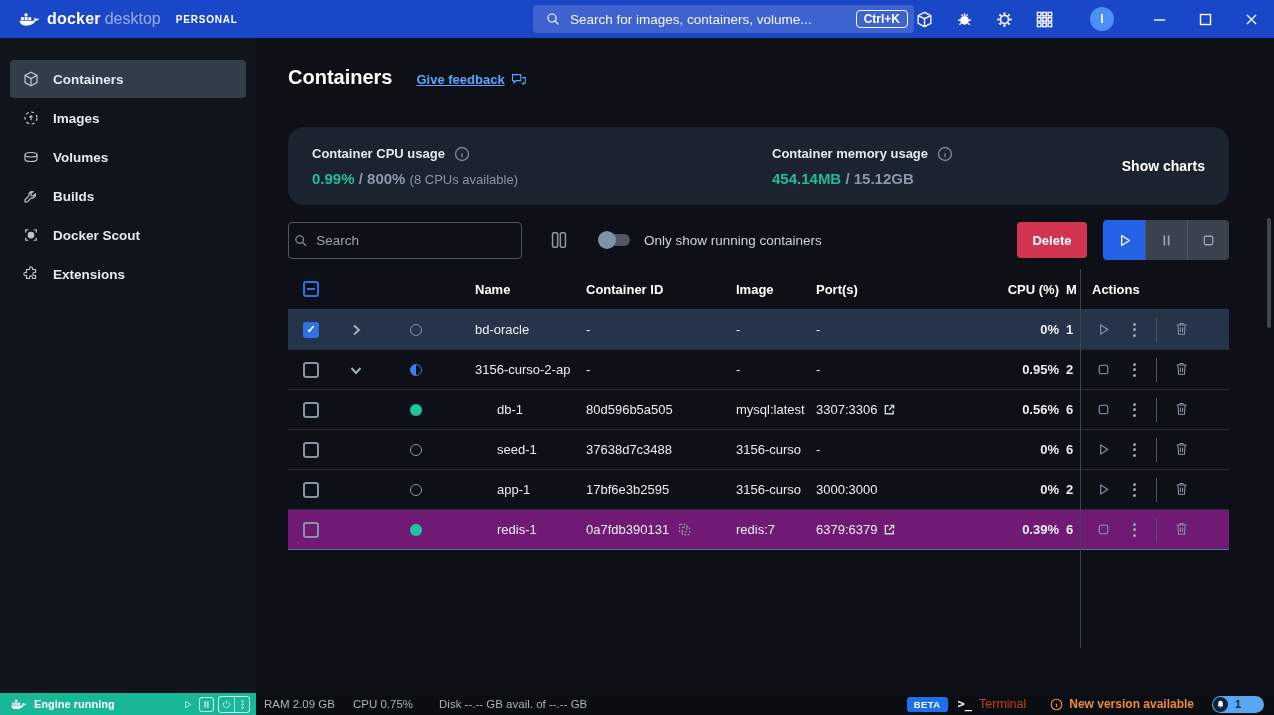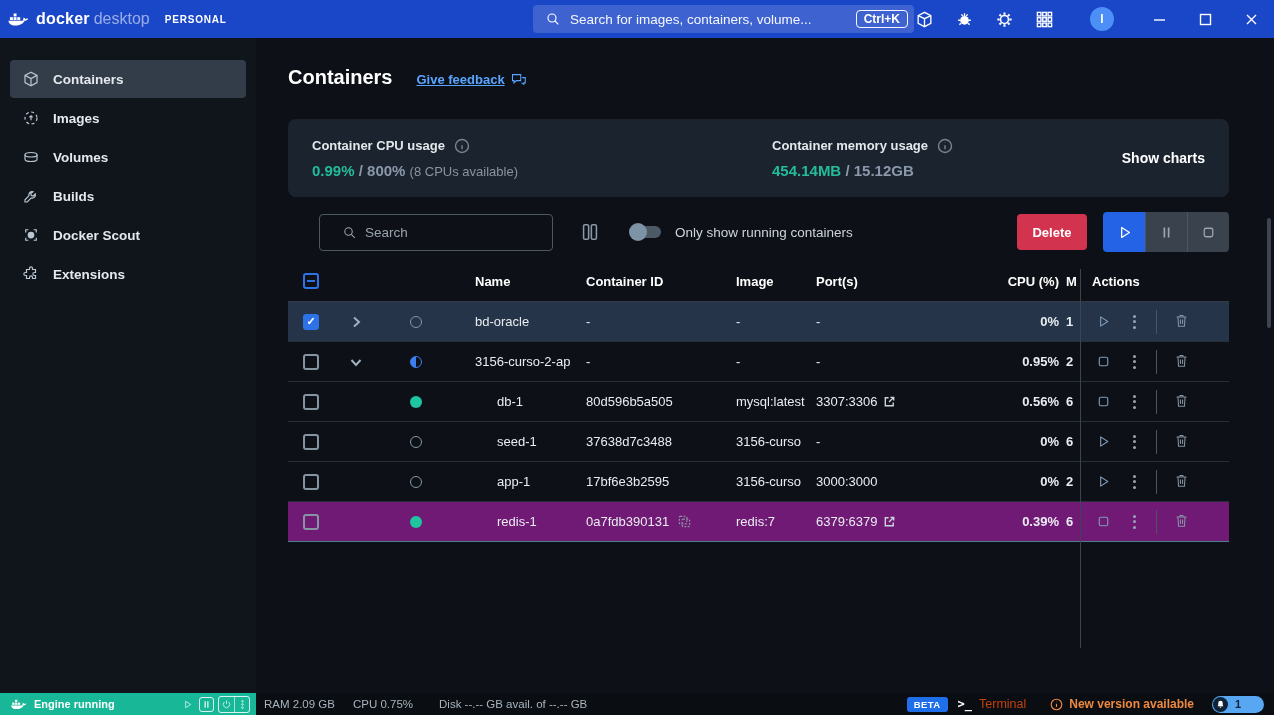--- a/index.html
+++ b/index.html
@@ -3,21 +3,21 @@
 <meta charset="utf-8">
 <style>
   * { margin:0; padding:0; box-sizing:border-box; }
   html,body { width:1274px; height:715px; overflow:hidden; background:#0d1117;
     font-family:"Liberation Sans", sans-serif; }
   .shell { position:relative; width:1274px; height:715px; }
 
   
   .titlebar { position:absolute; top:0; left:0; width:100%; height:38px; background:#1a46c8;
     display:flex; align-items:center; color:#fff; }
-  .brand { display:flex; align-items:center; gap:7px; padding-left:7px; }
+  .brand { display:flex; align-items:center; gap:7px; padding-left:18px; }
   .whale { width:22px; height:16px; fill:#fff; }
   .brand-docker { font-size:16px; font-weight:bold; letter-spacing:.2px; }
   .brand-desktop { font-size:16px; color:rgba(255,255,255,.55); margin-left:-3px; }
   .plan-badge { font-size:10px; font-weight:bold; letter-spacing:.8px; margin-left:8px; }
   .global-search { position:absolute; left:533px; top:5px; width:381px; height:28px;
     background:rgba(255,255,255,.16); border-radius:4px; display:flex; align-items:center;
     padding:0 6px 0 12px; cursor:text; }
   .global-search .ph { font-size:13.5px; color:rgba(255,255,255,.95); flex:1; margin-left:9px;
     white-space:nowrap; overflow:hidden; }
   .kbd { border:1.5px solid rgba(255,255,255,.95); border-radius:4px; font-size:12px;
@@ -40,37 +40,37 @@
 
   
   .main { position:absolute; left:256px; top:38px; right:0; bottom:22px; background:#0d1117;
     padding:0 45px 0 32px; overflow:hidden; }
   .page-head { display:flex; align-items:baseline; gap:24px; margin-top:28px; height:28px; }
   .page-title { color:#fff; font-size:20px; font-weight:bold; }
   .feedback { color:#58a6ff; font-size:13px; font-weight:bold; text-decoration:underline;
     display:flex; align-items:center; gap:6px; cursor:pointer; }
   .feedback svg { width:15px; height:13px; stroke:#58a6ff; fill:none; stroke-width:1.4; }
 
-  .stats-panel { margin-top:25px; height:78px; background:#1b242e; border-radius:8px;
+  .stats-panel { margin-top:33px; height:78px; background:#1b242e; border-radius:16px;
     display:flex; align-items:center; padding:0 24px; }
   .stat-block { display:flex; flex-direction:column; gap:8px; }
   .stat-block.cpu { width:460px; }
   .stat-block.mem { flex:1; }
   .stat-label-row { display:flex; align-items:center; gap:9px; }
   .stat-label { color:#e3e8ec; font-size:13px; font-weight:bold; }
   .info-ic { width:16px; height:16px; stroke:#79848f; fill:none; stroke-width:1.4; cursor:pointer; }
   .stat-values { font-size:15px; font-weight:bold; }
   .val-used { color:#23bb9c; }
   .val-sep, .val-total { color:#8b98ab; }
   .val-note { color:#8a94a0; font-weight:normal; font-size:13px; }
   .show-charts { color:#fff; font-size:14px; font-weight:bold; cursor:pointer; }
 
   .toolbar { margin-top:16px; height:38px; display:flex; align-items:center; }
   .search-box { width:234px; height:37px; border:1px solid #4d5761; border-radius:4px;
-    display:flex; align-items:center; padding:0 22px; gap:8px; background:transparent;margin-left:31px; }
+    display:flex; align-items:center; padding:0 4px; gap:8px; background:transparent; }
   .search-box svg { width:17px; height:17px; stroke:#9aa4ae; fill:none; stroke-width:1.7; }
   .search-box input { background:transparent; border:none; outline:none; color:#e9edf1;
     font-size:13.5px; width:100%; font-family:"Liberation Sans",sans-serif; }
   .search-box input::placeholder { color:#9aa4ae; opacity:1; }
   .cols-ic { width:22px; height:22px; stroke:#8a97a5; fill:none; stroke-width:1.7; margin-left:26px; cursor:pointer; }
   .toggle { margin-left:30px; position:relative; width:30px; height:12px; background:#4d5966;
     border-radius:7px; cursor:pointer; flex:0 0 auto; }
   .toggle .knob { position:absolute; left:-2px; top:-3px; width:18px; height:18px;
     border-radius:50%; background:#7e93a6; }
   .toggle-label { margin-left:14px; color:#ccd4da; font-size:13.5px; }

